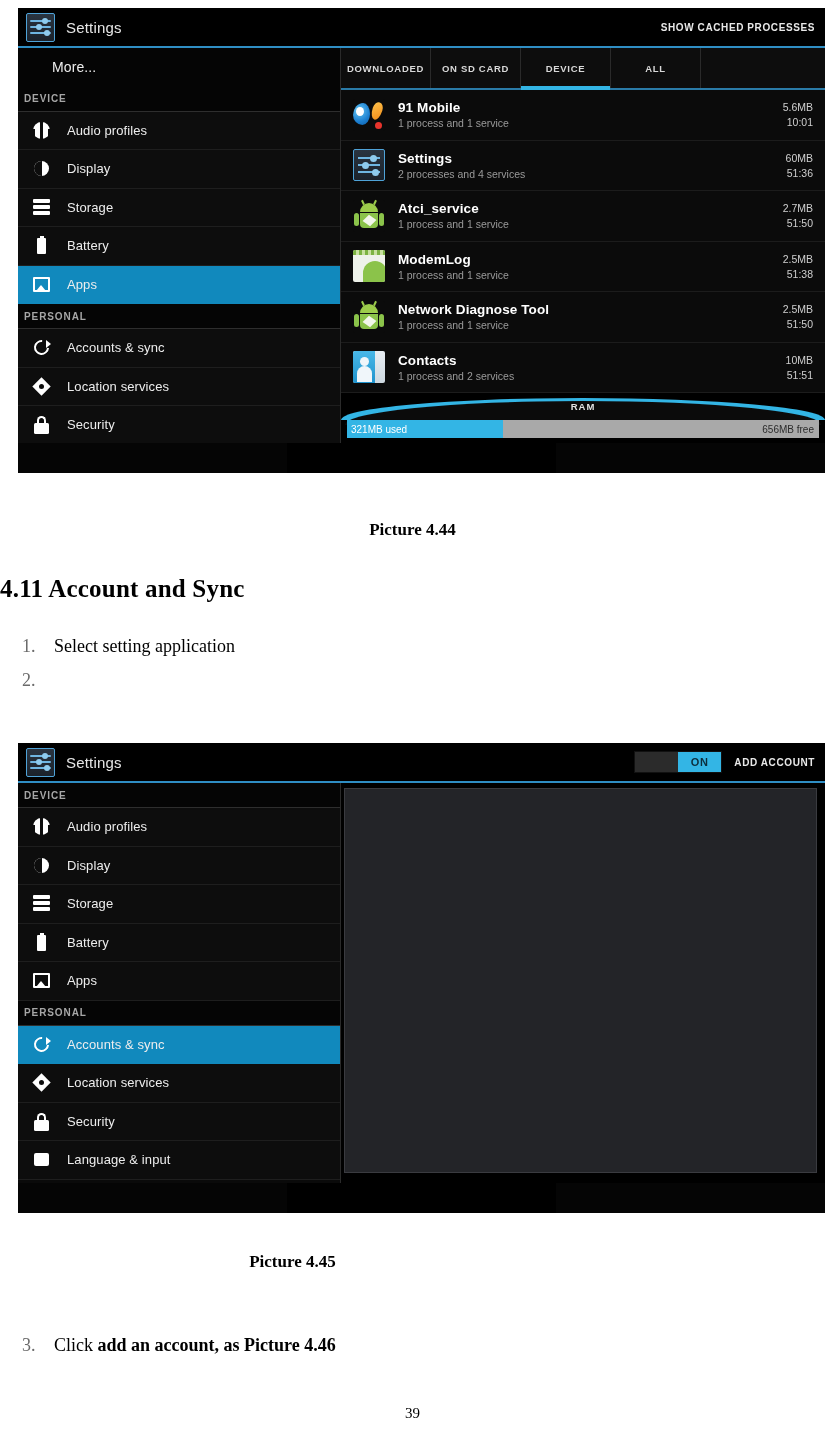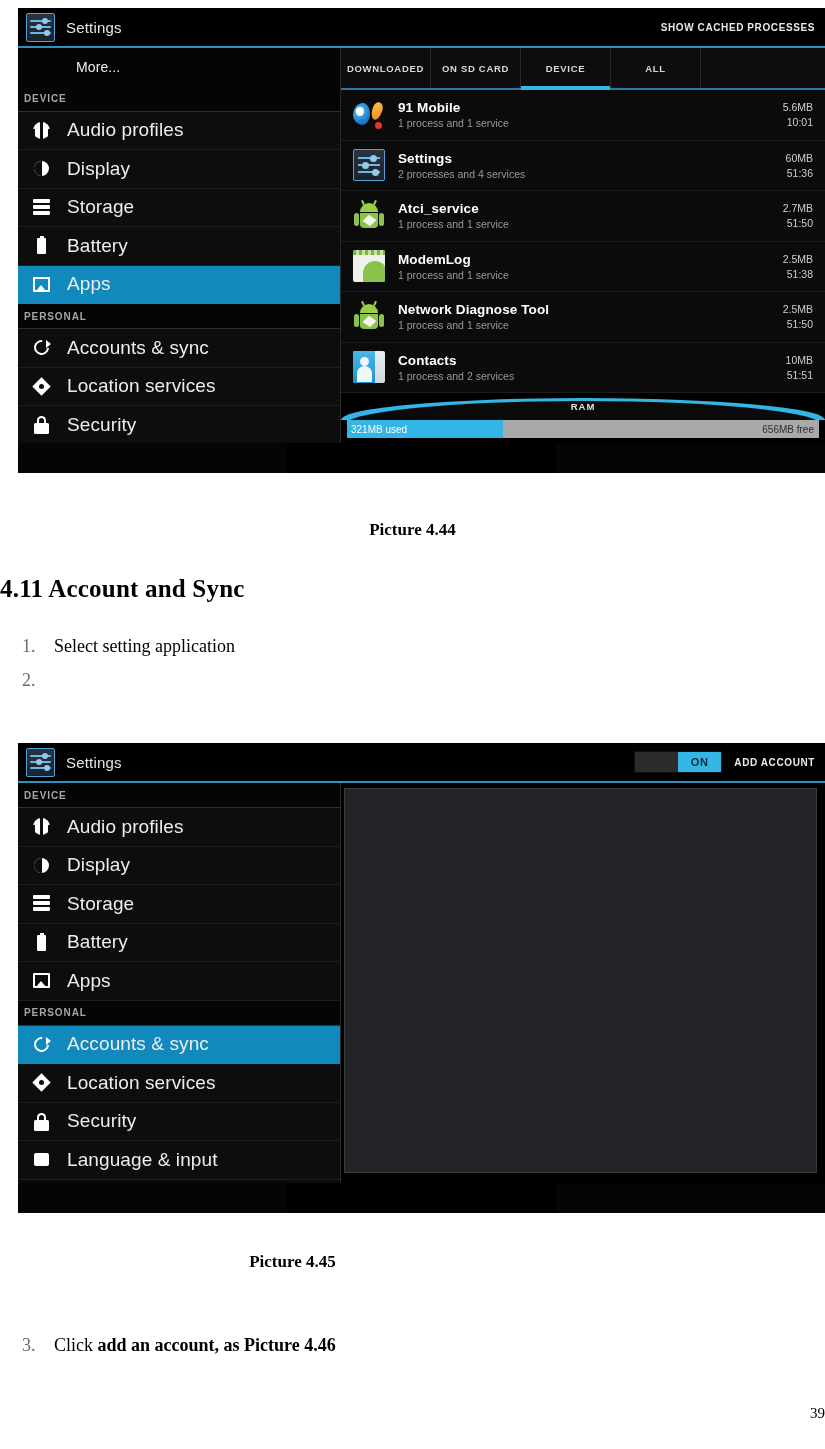--- a/index.html
+++ b/index.html
@@ -125,38 +125,38 @@
   }
   .side-row {
     height: 38.5px;
     display: flex;
     align-items: center;
     padding-left: 14px;
     box-sizing: border-box;
     border-bottom: 1px solid #1e1e1e;
     background: #0d0d0d;
   }
-  .side-row.plain { background: #050505; border-bottom: none; padding-left: 58px; }
+  .side-row.plain { background: #050505; border-bottom: none; padding-left: 34px; }
   .side-row.selected { background: #1189bd; border-bottom: 1px solid #1189bd; }
   .side-header {
     height: 25px;
     display: flex;
     align-items: center;
     padding-left: 6px;
     box-sizing: border-box;
     color: #a6a6a6;
     font-size: 10px;
     font-weight: bold;
     letter-spacing: 0.9px;
     background: #050505;
     border-bottom: 1px solid #2e2e2e;
   }
   .side-label {
     color: #ededed;
-    font-size: 19px;
+    font-size: 13px;
     margin-left: 16px;
     letter-spacing: 0.1px;
   }
   .side-row.plain .side-label { margin-left: 0; font-size: 14px; }
 
   
   .sicon { width: 19px; height: 19px; position: relative; flex: 0 0 auto; }
   .ic-audio::before {
     content: "";
     position: absolute; left: 1px; top: 1px;
@@ -610,21 +610,21 @@
     width: 32px;
     flex: 0 0 auto;
     color: #6b6b6b;
   }
   .numlist .txt { color: #000; }
   .numlist .txt b { font-weight: bold; margin-top: 40px; }
 
   .page-number {
     position: absolute;
     width: 100%;
-    text-align: right;
+    text-align: center;
     top: 1405px;
     font-family: "Liberation Serif", serif;
     font-size: 15px;
   }
 </style>
 </head>
 <body>
 
 <div class="android-shot" id="shot-apps">
 

